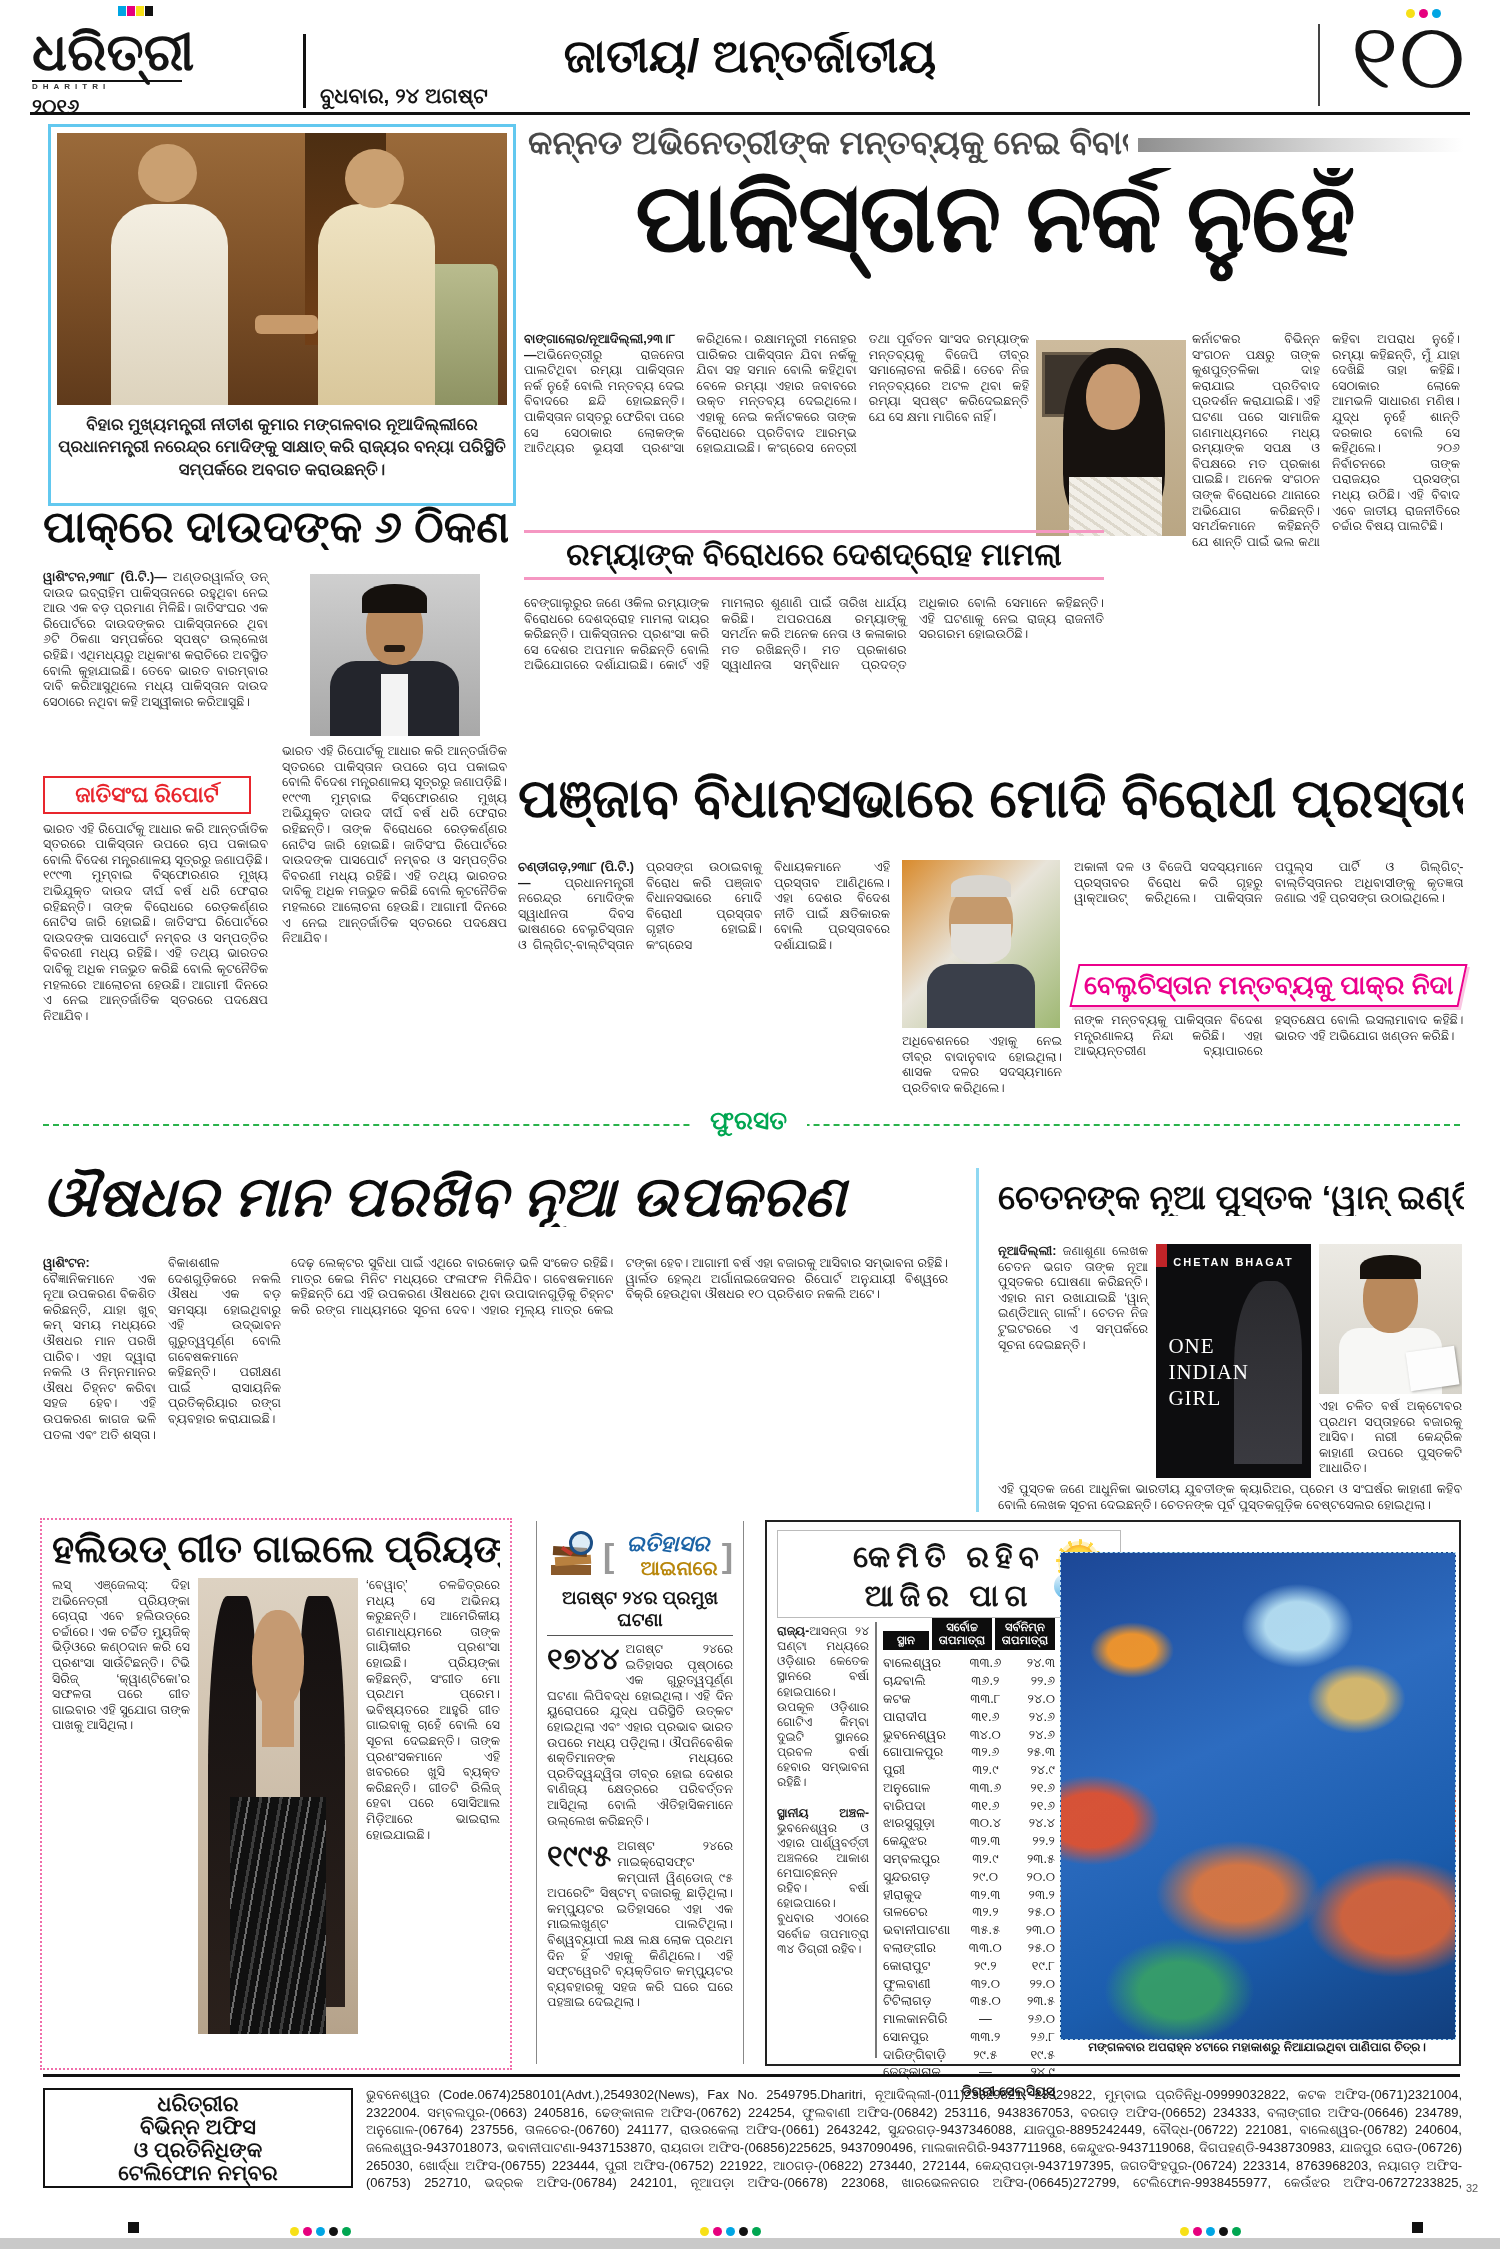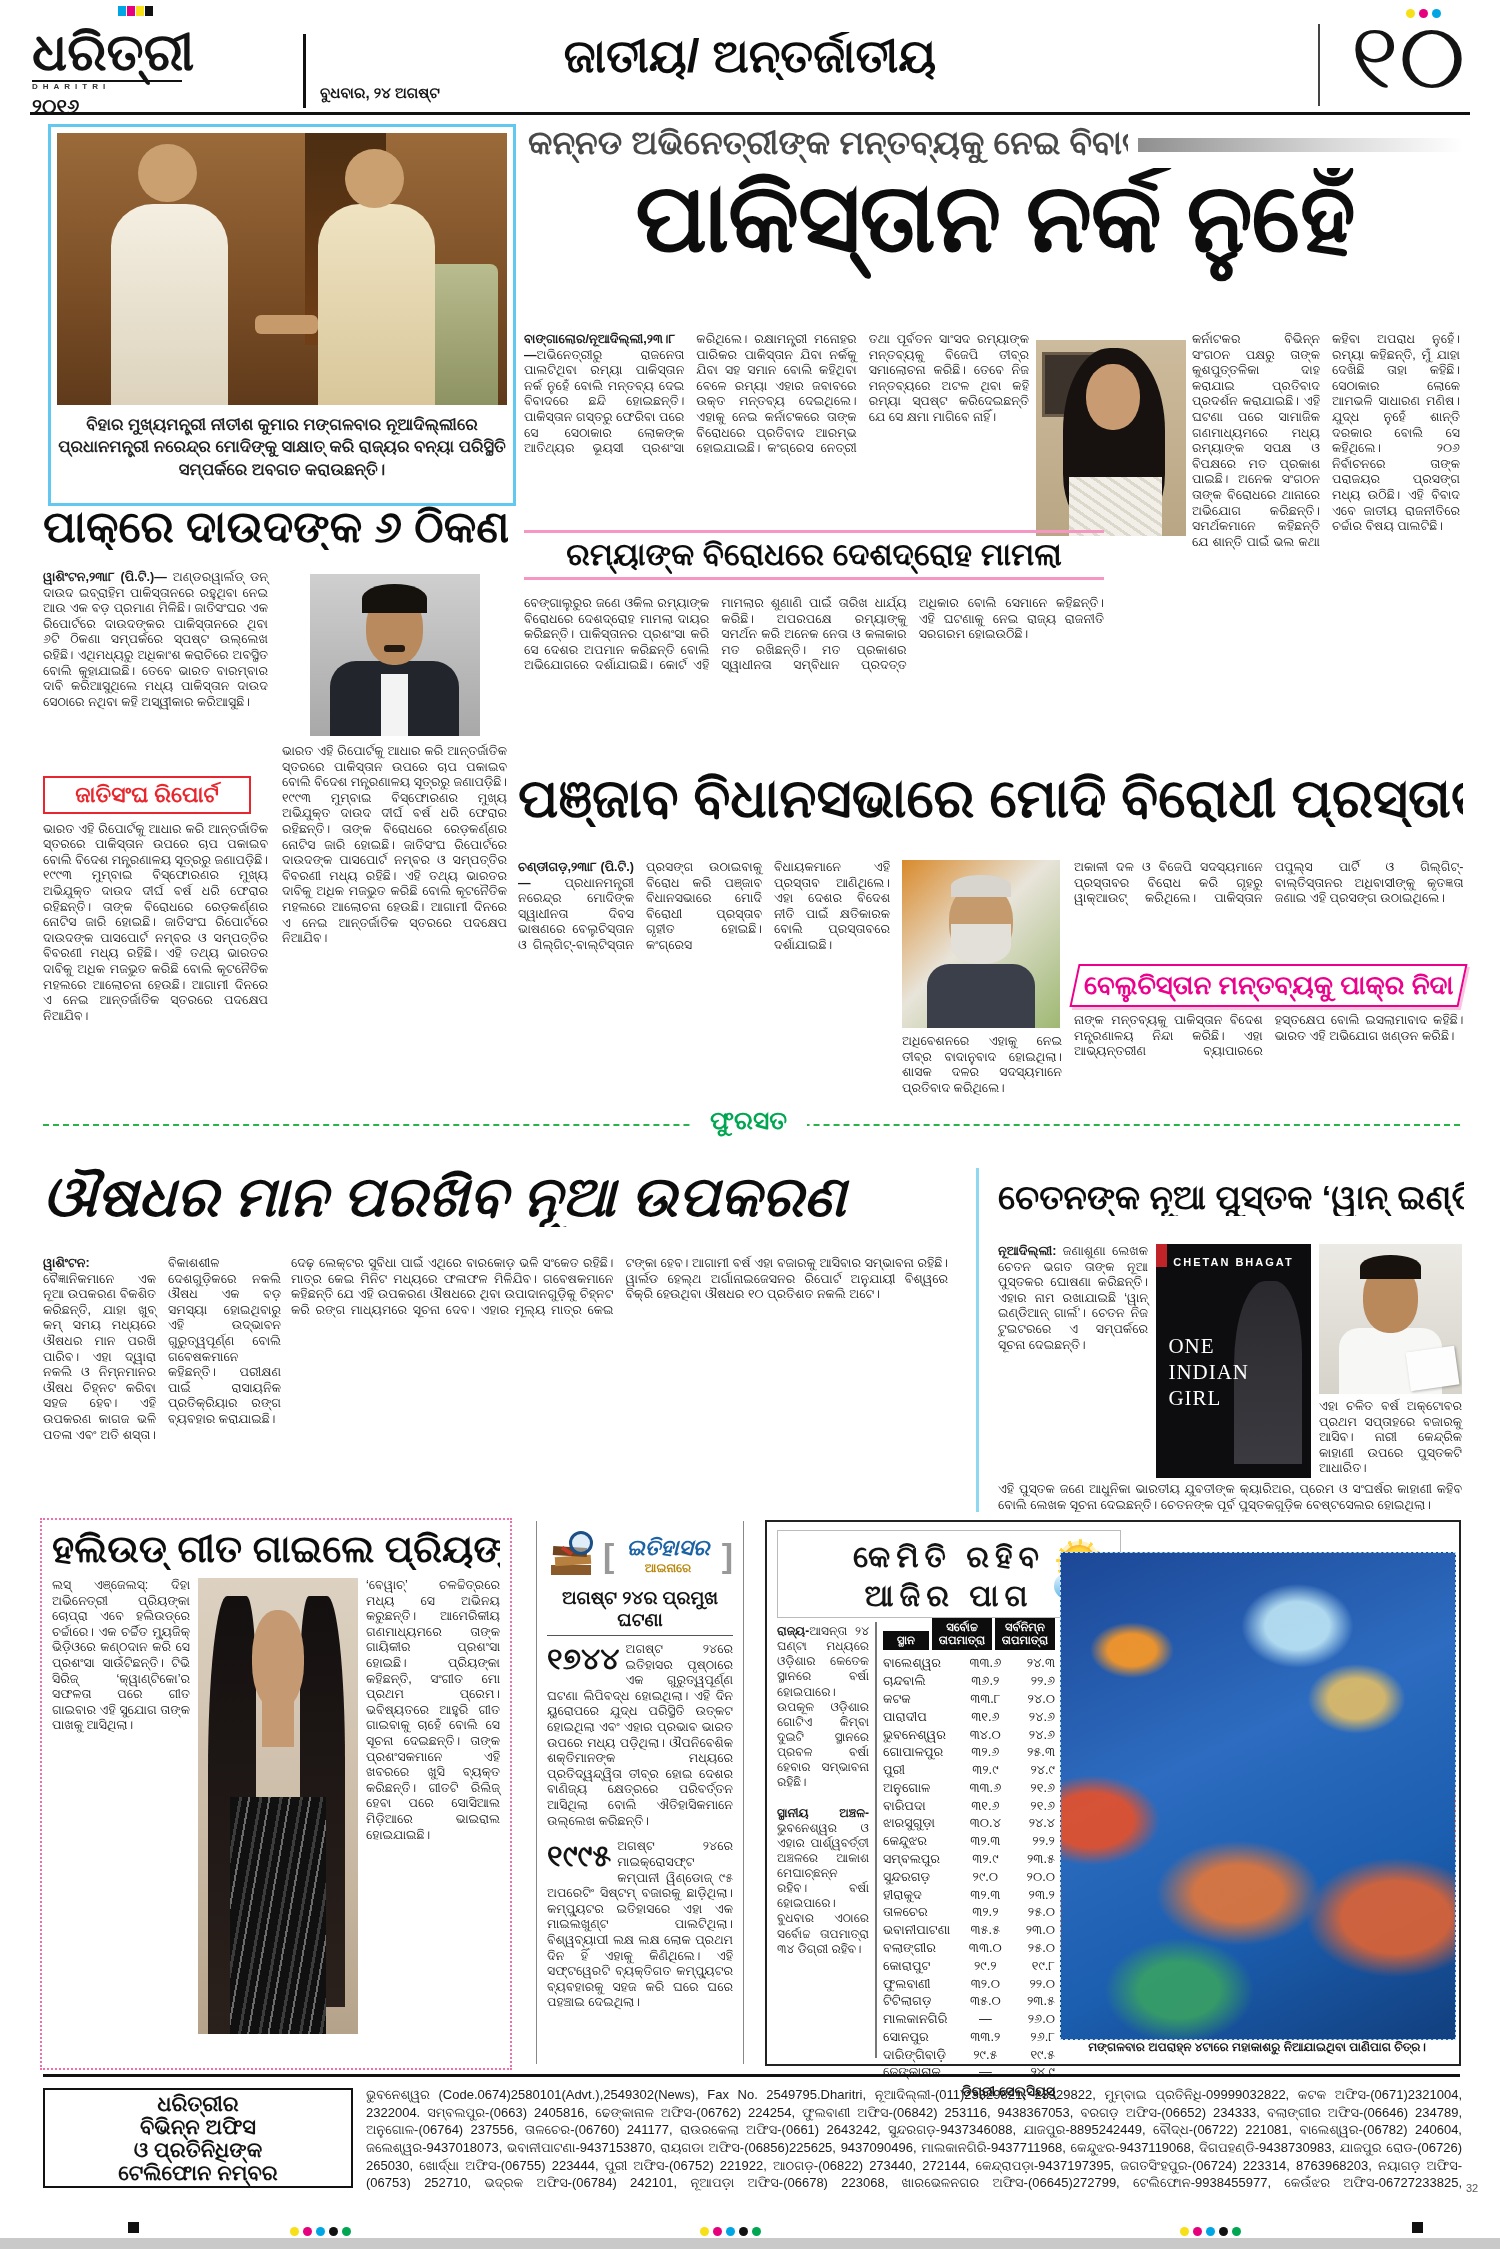--- a/index.html
+++ b/index.html
@@ -108,21 +108,21 @@
   <div class="abs" style="left:1406px;top:4px;">
     <span class="dot" style="background:#f7e017"></span><span class="dot" style="background:#e6007e"></span><span class="dot" style="background:#00a5e3"></span>
   </div>
 
   <div class="abs" style="left:32px;top:26px;width:265px;">
     <div style="font-size:52px;font-weight:bold;line-height:1;">ଧରିତ୍ରୀ</div>
     <div style="font-size:8px;letter-spacing:5px;border-top:2px solid #111;width:150px;margin-top:2px;color:#333;font-weight:bold;">DHARITRI</div>
     <div style="font-size:20px;font-weight:bold;margin-top:4px;">୨୦୧୬</div>
   </div>
   <div class="abs rule" style="left:303px;top:34px;width:2.5px;height:74px;"></div>
-  <div class="abs" style="left:320px;top:84px;font-size:15px;font-weight:bold;">ବୁଧବାର, ୨୪ ଅଗଷ୍ଟ</div>
+  <div class="abs" style="left:320px;top:84px;font-size:21px;font-weight:bold;">ବୁଧବାର, ୨୪ ଅଗଷ୍ଟ</div>
   <div class="abs hl nowrap" style="left:380px;top:32px;width:740px;font-size:46px;text-align:center;">ଜାତୀୟ/ ଅନ୍ତର୍ଜାତୀୟ</div>
   <div class="abs rule" style="left:1318px;top:24px;width:1.5px;height:82px;background:#444;"></div>
   <div class="abs nowrap" style="left:1328px;top:10px;width:160px;font-size:92px;text-align:center;line-height:1;">୧୦</div>
   <div class="abs rule" style="left:30px;top:112px;width:1440px;height:3px;"></div>
 
   <div class="abs" style="left:48px;top:124px;width:468px;height:382px;border:3px solid #62c8ef;padding:6px;box-sizing:border-box;">
     <div class="photo ph-room" style="width:100%;height:272px;">
       <div class="ph-door"></div>
         <div class="ph-chair"></div>
       <div class="man man1"></div>
@@ -262,21 +262,21 @@
       <div class="photo books" style="width:52px;height:52px;position:relative;flex:0 0 52px;">
         <i style="left:4px;bottom:6px;width:40px;height:10px;background:#8a5a2b;"></i>
         <i style="left:8px;bottom:16px;width:36px;height:9px;background:#b8803f;transform:rotate(-4deg);"></i>
         <i style="left:6px;bottom:25px;width:34px;height:9px;background:#6e431d;transform:rotate(3deg);"></i>
         <i style="left:22px;top:2px;width:18px;height:18px;border:3px solid #1c4f86;border-radius:50%;background:rgba(190,220,240,.5);"></i>
         <i style="left:14px;top:20px;width:12px;height:4px;background:#c0392b;transform:rotate(35deg);"></i>
       </div>
       <span style="font-size:34px;color:#999;font-weight:bold;">[</span>
       <div style="flex:1;text-align:center;">
         <div style="color:#1c63a5;font-style:italic;font-weight:bold;font-size:22px;font-family:'Liberation Serif',serif;">ଇତିହାସର</div>
-        <div style="color:#b8860b;font-weight:bold;font-size:12px;">ଆଇନାରେ</div>
+        <div style="color:#b8860b;font-weight:bold;font-size:20px;text-align:right;">ଆଇନାରେ</div>
       </div>
       <span style="font-size:34px;color:#999;font-weight:bold;">]</span>
     </div>
     <div style="font-size:18.5px;font-weight:bold;text-align:center;margin:6px 0 4px 0;">ଅଗଷ୍ଟ ୨୪ର ପ୍ରମୁଖ ଘଟଣା</div>
     <div style="border-top:1.5px solid #555;margin-bottom:6px;"></div>
     <div style="margin-bottom:10px;">
       <span style="float:left;font-size:30px;font-weight:bold;line-height:1;margin:2px 6px 0 0;">୧୭୪୪</span>
       <span class="body" style="display:block;">ଅଗଷ୍ଟ ୨୪ରେ ଇତିହାସର ପୃଷ୍ଠାରେ ଏକ ଗୁରୁତ୍ୱପୂର୍ଣ୍ଣ ଘଟଣା ଲିପିବଦ୍ଧ ହୋଇଥିଲା। ଏହି ଦିନ ୟୁରୋପରେ ଯୁଦ୍ଧ ପରିସ୍ଥିତି ଉତ୍କଟ ହୋଇଥିଲା ଏବଂ ଏହାର ପ୍ରଭାବ ଭାରତ ଉପରେ ମଧ୍ୟ ପଡ଼ିଥିଲା। ଔପନିବେଶିକ ଶକ୍ତିମାନଙ୍କ ମଧ୍ୟରେ ପ୍ରତିଦ୍ୱନ୍ଦ୍ୱିତା ତୀବ୍ର ହୋଇ ଦେଶର ବାଣିଜ୍ୟ କ୍ଷେତ୍ରରେ ପରିବର୍ତ୍ତନ ଆସିଥିଲା ବୋଲି ଐତିହାସିକମାନେ ଉଲ୍ଲେଖ କରିଛନ୍ତି।</span>
     </div>
     <div>

